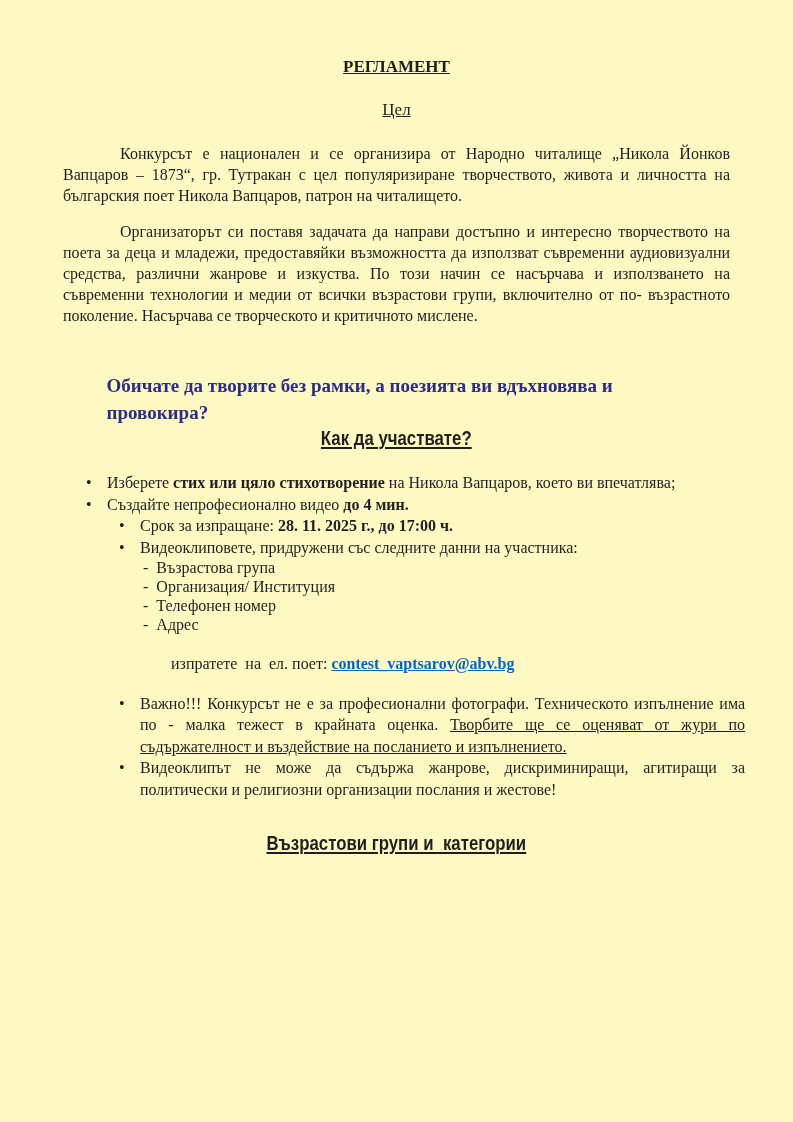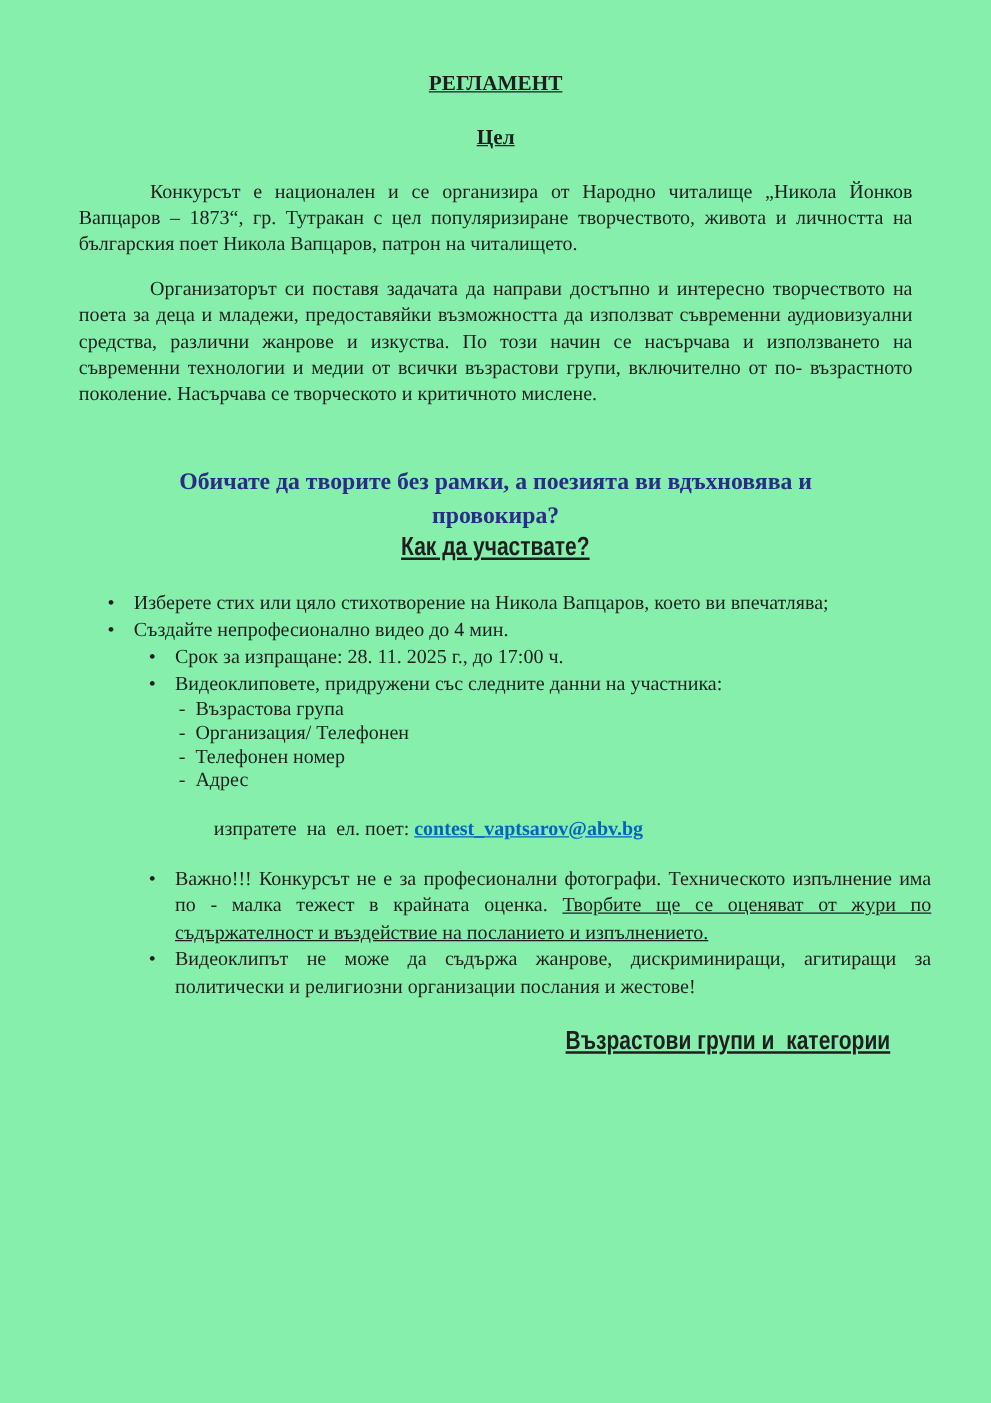--- a/index.html
+++ b/index.html
@@ -1,51 +1,51 @@
 <!DOCTYPE html>
 <html lang="bg"><head>
 <meta charset="utf-8">
 <style>
   html,body { margin:0; padding:0; background:#ffffff; }
   .page {
     position:relative;
     width:793px; height:1122px;
     margin:0 auto;
-    background:#86efac;
+    background:#fef9c3;
     box-sizing:border-box;
     padding:56px 48px 0 48px;
     font-family:"Liberation Serif", serif;
     color:#1f1f1f;
     overflow:hidden;
   }
   .doc-title {
     margin:0 0 21px 0;
     text-align:center;
     font-size:17px; font-weight:bold;
     line-height:22px;
     text-decoration:underline;
   }
   .goal-heading {
     margin:0 0 22px 0;
     text-align:center;
-    font-size:17px; font-weight:bold;
+    font-size:17px; font-weight:normal;
     line-height:22px;
     text-decoration:underline;
   }
   .body-par {
     margin:15px;
     font-size:16px;
     line-height:21px;
     text-align:justify;
     text-indent:57px;
   }
   .promo {
     margin:46px auto 0 auto;
     max-width:580px;
-    text-align:center;
+    text-align:left;
     color:#2b2b88;
     font-size:19px;
     font-weight:bold;
     line-height:27px;
   }
   .center-heading { text-align:center; }
   .narrow {
     font-family:"Liberation Sans", sans-serif;
     display:inline-block;
     transform:scaleX(0.8);
@@ -78,29 +78,29 @@
     font-size:16px;
     line-height:19px;
     white-space:pre-wrap;
   }
   .send-line {
     padding-left:99px;
     font-size:16px;
     line-height:19.5px;
     white-space:pre-wrap;
   }
-  .b { font-weight:normal; }
+  .b { font-weight:bold; }
   .u { text-decoration:underline; }
   .email-link {
     color:#0563c1;
     font-weight:bold;
     text-decoration:underline;
     cursor:pointer;
   }
-  .age-heading { margin-top:20px; text-align:right; line-height:26px; }
+  .age-heading { margin-top:30px; text-align:center; line-height:26px; }
   .age-list { margin-top:10px; }
   .age-item {
     position:relative;
     padding-left:57px;
     line-height:23.5px;
   }
   .age-item::before {
     content:"\2022";
     position:absolute; left:38px; top:0;
     font-family:"Liberation Sans", sans-serif;
@@ -140,21 +140,21 @@
       <span>Създайте непрофесионално видео  </span><span class="b">до 4 мин</span><span class="b">.</span>
     </div>
 
     <div class="l2-item">
       <span>Срок за изпращане: </span><span class="b">28. 11. 2025 г., до 17:00 ч.</span>
     </div>
 
     <div class="l2-item">Видеоклиповете, придружени със следните данни на участника:</div>
 
     <div class="dash-item">-  Възрастова група</div>
-    <div class="dash-item">-  Организация/ Телефонен</div>
+    <div class="dash-item">-  Организация/ Институция</div>
     <div class="dash-item">-  Телефонен номер</div>
     <div class="dash-item">-  Адрес</div>
 
     <div class="send-line">
       <span>изпратете  на  ел. поет: </span><a class="email-link">contest_vaptsarov@abv.bg</a>
     </div>
 
     <div class="l2-item justified">
       <span>Важно!!! Конкурсът не е за професионални фотографи. Техническото изпълнение има по - малка тежест в крайната оценка. </span><span class="u">Творбите ще се оценяват от  жури по съдържателност и въздействие на посланието и изпълнението.</span>
     </div>

